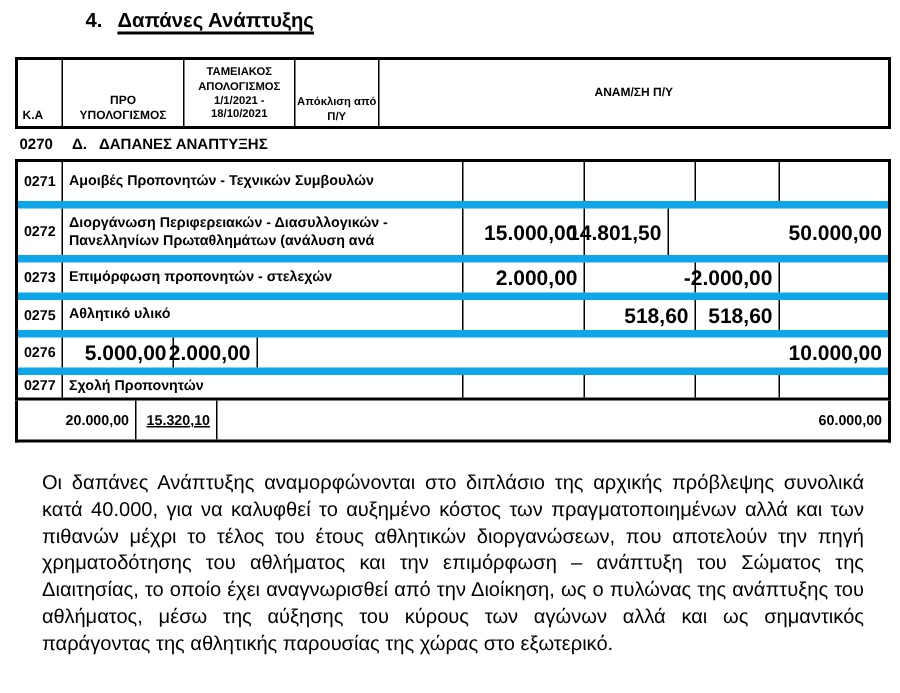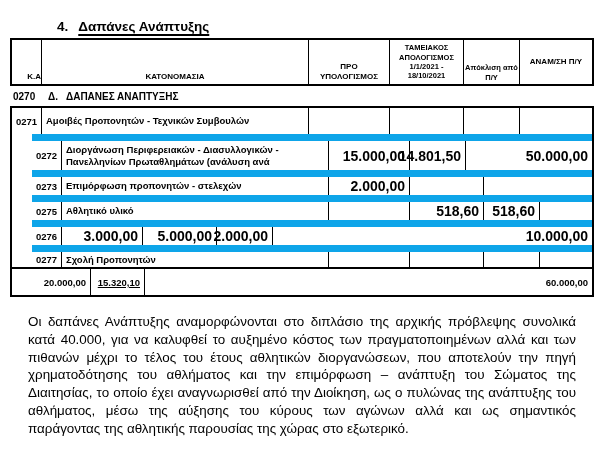--- a/index.html
+++ b/index.html
@@ -1,51 +1,51 @@
 <!DOCTYPE html>
 <html><head>
 <meta charset="utf-8">
 <style>
   * { margin:0; padding:0; box-sizing:border-box; }
   html,body { background:#fff; }
   body {
     width:600px; height:462px; position:relative; overflow:hidden;
     font-family:"Liberation Sans", sans-serif; color:#000;
   }
-  .heading { position:absolute; left:57px; top:19px; font-size:13.5px; font-weight:bold; }
+  .heading { position:absolute; left:57px; top:6px; font-size:13.5px; font-weight:bold; }
   .heading .hnum { margin-right:10px; }
   .heading .htitle { text-decoration:underline; text-underline-offset:3px; text-decoration-thickness:1.5px; }
 
   .table-area { position:absolute; left:10px; top:38px; width:584px; font-weight:bold; }
 
   
   .c { border-right:1px solid #000; }
   .c.last { border-right:none; }
   .ka { width:30px; }
   .nm { width:267px; }
   .b  { width:81px; }
   .cs { width:74px; }
   .dv { width:56px; }
   .rv { flex:1; }
 
   .thead { display:flex; border:2px solid #000; height:48px; font-size:8px; line-height:1.25; }
   .hcell { display:flex; flex-direction:column; justify-content:flex-end; text-align:center; padding-bottom:2px; }
-  .hcell.hl { text-align:right; padding-left:3px; }
+  .hcell.hl { text-align:left; padding-left:3px; }
   .hcell.mid { justify-content:center; padding-bottom:0; }
   .hcell.small { font-size:7.5px; }
   .it { }
 
   .group-row { height:20px; display:flex; align-items:center; font-size:10px; }
   .group-row .gcode { width:30px; padding-left:3px; }
   .group-row .gletter { margin-left:8px; }
   .group-row .gtitle { margin-left:8px; }
 
   .tbody { border:2px solid #000; }
   .row { display:flex; }
-  .row + .row { border-top:7px solid #0ea5e9;margin-left:20px; }
+  .row + .row { border-top:5px solid #0ea5e9; }
   .r1 { min-height:26px; } .r2 { min-height:36px; } .r3 { min-height:25px; }
   .r4 { min-height:25px; } .r5 { min-height:25px; } .r6 { min-height:20px; }
   .rc { display:flex; align-items:center; justify-content:center; font-size:9.5px; }
   .rn { display:flex; align-items:center; padding:2px 4px; font-size:9.5px; line-height:1.2; }
   .num { display:flex; align-items:center; justify-content:flex-end; padding-right:4px; font-size:14px; }
 
   .totals { display:flex; height:28px; }
   .tlabel { width:299px; display:flex; align-items:center; justify-content:flex-end; padding-right:6px; font-size:10px; }
   .tcells { flex:1; display:flex; border:2px solid #000; border-top:none; }
   .t { display:flex; align-items:center; justify-content:flex-end; padding-right:4px; font-size:9.5px; border-right:1px solid #000; }
@@ -61,23 +61,20 @@
 
 <div class="heading">
   <span class="hnum">4.</span><span class="htitle">Δαπάνες Ανάπτυξης</span>
 </div>
 
 <div class="table-area">
 
   <div class="thead">
     <div class="c ka hcell hl">
       <div>Κ.Α</div>
-    </div>
-    <div class="c nm hcell">
-      <div>ΚΑΤΟΝΟΜΑΣΙΑ</div>
     </div>
     <div class="c b hcell">
       <div>ΠΡΟ</div>
       <div>ΥΠΟΛΟΓΙΣΜΟΣ</div>
     </div>
     <div class="c cs hcell mid small">
       <div>ΤΑΜΕΙΑΚΟΣ</div>
       <div>ΑΠΟΛΟΓΙΣΜΟΣ</div>
       <div>1/1/2021 -</div>
       <div>18/10/2021</div>
@@ -111,33 +108,33 @@
       <div class="c nm rn">Διοργάνωση Περιφερειακών - Διασυλλογικών - Πανελληνίων Πρωταθλημάτων (ανάλυση ανά</div>
       <div class="c b num">15.000,00</div>
       <div class="c dv num it">14.801,50</div>
       <div class="c rv num last">50.000,00</div>
     </div>
     <div class="row r3">
       <div class="c ka rc">0273</div>
       <div class="c nm rn">Επιμόρφωση προπονητών - στελεχών</div>
       <div class="c b num">2.000,00</div>
       <div class="c cs num"></div>
+      <div class="c dv num it">-2.000,00</div>
       <div class="c rv num last"></div>
     </div>
     <div class="row r4">
       <div class="c ka rc">0275</div>
       <div class="c nm rn">Αθλητικό υλικό</div>
       <div class="c b num"></div>
       <div class="c cs num">518,60</div>
       <div class="c dv num it">518,60</div>
       <div class="c rv num last"></div>
     </div>
     <div class="row r5">
       <div class="c ka rc">0276</div>
-      <div class="c b num">3.000,00</div>
       <div class="c cs num">5.000,00</div>
       <div class="c dv num it">2.000,00</div>
       <div class="c rv num last">10.000,00</div>
     </div>
     <div class="row r6">
       <div class="c ka rc">0277</div>
       <div class="c nm rn">Σχολή  Προπονητών</div>
       <div class="c b num"></div>
       <div class="c cs num"></div>
       <div class="c dv num it"></div>

